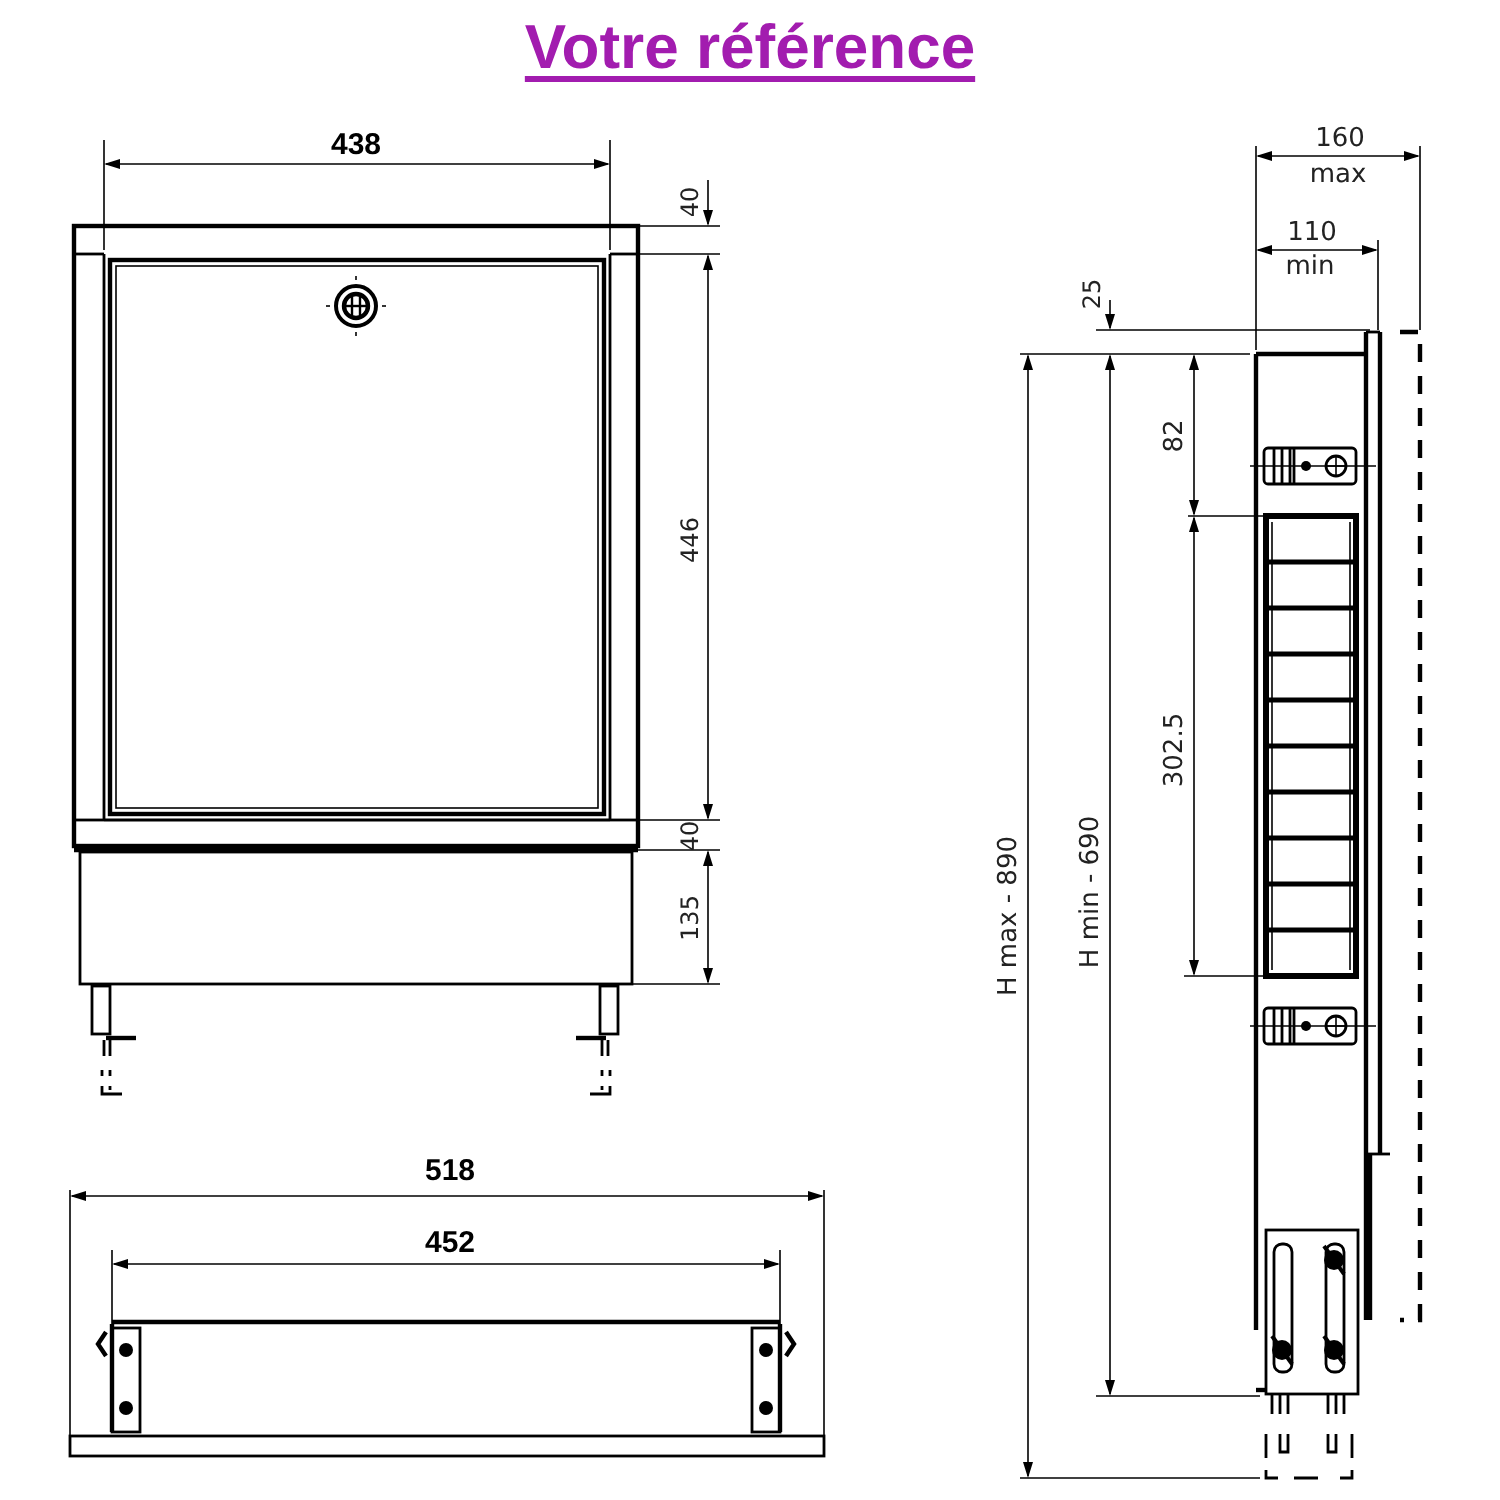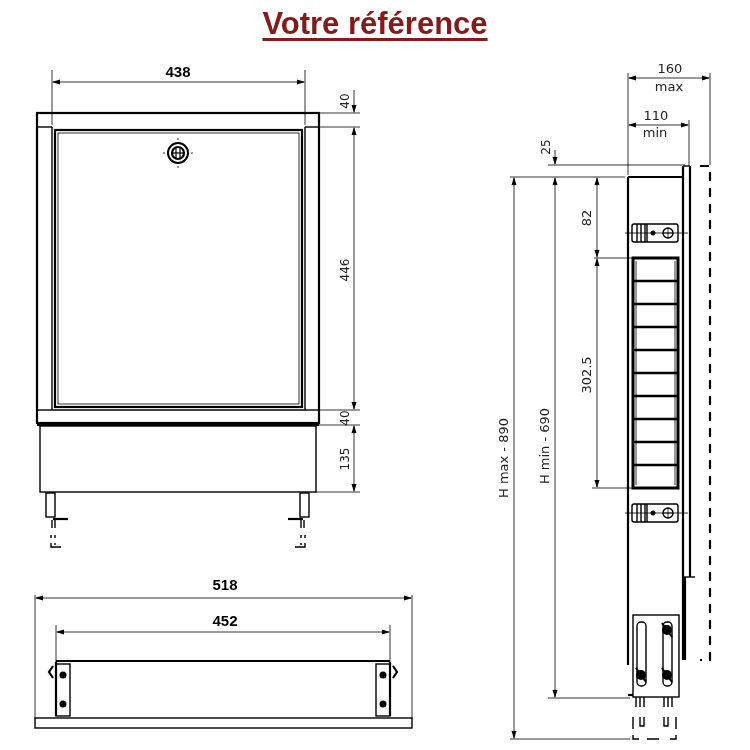--- a/index.html
+++ b/index.html
@@ -1,20 +1,20 @@
 <!DOCTYPE html>
 <html><head>
   <meta charset="utf-8">
   <style>
     html, body { margin: 0; padding: 0; background: #ffffff; }
     body { width: 750px; height: 750px; position: relative; overflow: hidden; font-family: "Liberation Sans", sans-serif; }
     .title {
       position: absolute; left: 0; top: 6px; width: 750px; text-align: center;
       font-family: "Liberation Sans", sans-serif; font-weight: bold; font-size: 31px;
-      text-decoration: underline; text-decoration-thickness: 3px; text-underline-offset: 4px; color: #7f1d1d;
+      text-decoration: underline; text-decoration-thickness: 3px; text-underline-offset: 4px; color: #a21caf;
     }
     svg { position: absolute; left: 0; top: 0; }
     .dim-bold { font-family: "Liberation Sans", sans-serif; font-weight: bold; font-size: 15px; fill: #000; }
     .dim { font-family: "DejaVu Sans", sans-serif; font-size: 12px; fill: #222; }
     .thin { stroke: #000; stroke-width: 0.8; fill: none; }
     .thick { stroke: #000; stroke-width: 2.2; fill: none; }
     .med { stroke: #000; stroke-width: 1.4; fill: none; }
     .dash { stroke: #000; stroke-width: 2.2; fill: none; stroke-dasharray: 9 7; }
   </style>
 </head>

